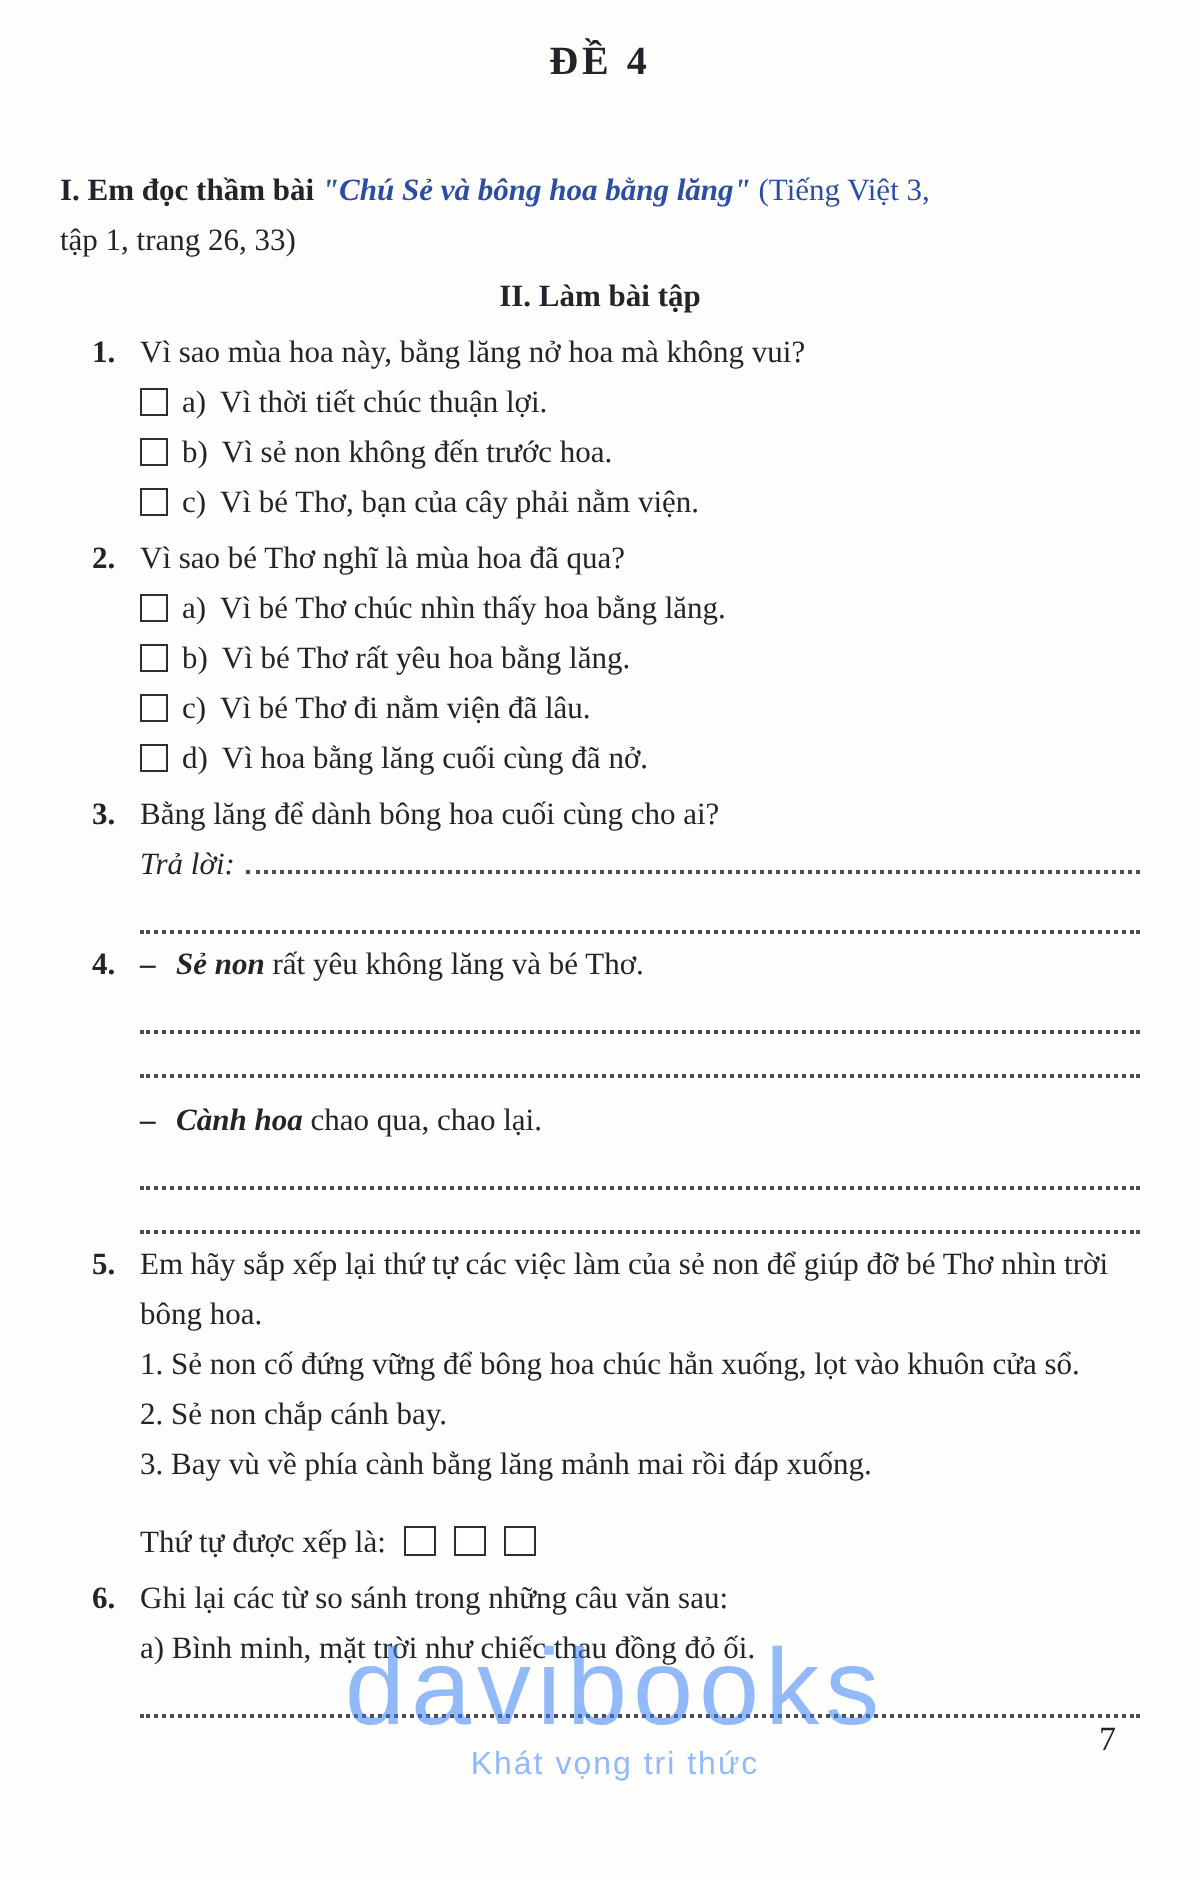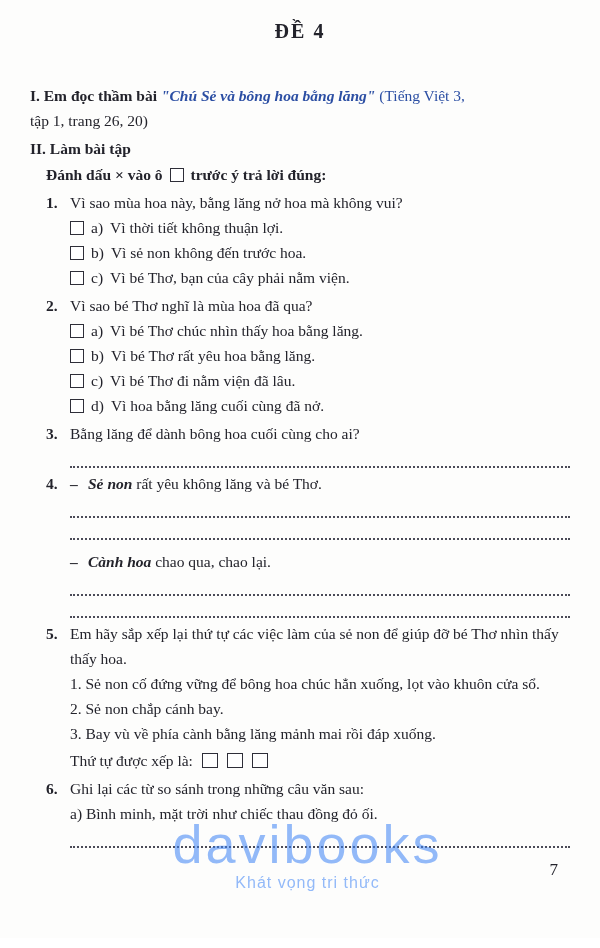--- a/index.html
+++ b/index.html
@@ -21,21 +21,21 @@
     font-size:20px;
     font-weight:bold;
     letter-spacing:2px;
     margin-bottom:12px;
   }
   .line { font-size:15.5px; line-height:25px; }
   .b { font-weight:bold; }
   .i { font-style:italic; }
   .blue { color:#2b4ea3; }
   .sec1 { margin-bottom:3px;margin-top:40px; }
-  .sec2 { margin-bottom:1px; }
+  .sec2 { margin-bottom:1px;text-align:center; }
   .indent1 { margin-left:16px; }
 
   .q {
     position:relative;
     margin-left:16px;
     padding-left:24px;
     margin-top:3px;
     font-size:15.5px;
     line-height:25px;
   }
@@ -57,21 +57,21 @@
   .dots {
     border-bottom:2px dotted #4b4b57;
   }
   .dots.fill { flex:1 1 auto; height:13px; }
   .dots.row { height:22px; }
 
   .dash-line { display:flex; align-items:baseline; }
   .dash { width:18px; flex:0 0 auto; font-weight:bold; }
   .gap-top { margin-top:9px; }
 
-  .order-line { display:flex; align-items:baseline; gap:9px; margin-top:2px; }
+  .order-line { display:flex; align-items:baseline; gap:9px; margin-top:14px; }
 
   .watermark {
     position:absolute;
     left:15px; right:0; top:816px;
     text-align:center;
     color:#3b82f6;
     opacity:0.55;
     font-family:"Liberation Sans", sans-serif;
     pointer-events:none;
     z-index:5;
@@ -87,36 +87,33 @@
 </style>
 </head>
 <body>
 
 <div class="page">
 
   <h1 class="title">ĐỀ 4</h1>
 
   <p class="line sec1">
     <span class="b">I. Em đọc thầm bài </span><span class="b i blue">"Chú Sẻ và bông hoa bằng lăng"</span><span class="blue"> (Tiếng Việt 3,</span><br>
-    <span>tập 1, trang 26, 20)</span>
+    <span>tập 1, trang 26, 33)</span>
   </p>
 
   <p class="line b sec2">II. Làm bài tập</p>
 
-  <p class="line b indent1">
-    <span>Đánh dấu × vào ô</span><span class="checkbox inline"></span><span>trước ý trả lời đúng:</span>
-  </p>
 
   <div class="q">
     <span class="q-num">1.</span>
     <div>Vì sao mùa hoa này, bằng lăng nở hoa mà không vui?</div>
     <div class="opt">
       <span class="checkbox"></span>
       <span>a)</span>
-      <span>Vì thời tiết không thuận lợi.</span>
+      <span>Vì thời tiết chúc thuận lợi.</span>
     </div>
     <div class="opt">
       <span class="checkbox"></span>
       <span>b)</span>
       <span>Vì sẻ non không đến trước hoa.</span>
     </div>
     <div class="opt">
       <span class="checkbox"></span>
       <span>c)</span>
       <span>Vì bé Thơ, bạn của cây phải nằm viện.</span>
@@ -144,20 +141,24 @@
     <div class="opt">
       <span class="checkbox"></span>
       <span>d)</span>
       <span>Vì hoa bằng lăng cuối cùng đã nở.</span>
     </div>
   </div>
 
   <div class="q">
     <span class="q-num">3.</span>
     <div>Bằng lăng để dành bông hoa cuối cùng cho ai?</div>
+    <div class="ans-line">
+      <span class="i">Trả lời:</span>
+      <span class="dots fill"></span>
+    </div>
     <div class="dots row"></div>
   </div>
 
   <div class="q">
     <span class="q-num">4.</span>
     <div class="dash-line">
       <span class="dash">–</span>
       <span><span class="b i">Sẻ non</span><span> rất yêu không lăng và bé Thơ.</span></span>
     </div>
     <div class="dots row"></div>
@@ -165,21 +166,21 @@
     <div class="dash-line gap-top">
       <span class="dash">–</span>
       <span><span class="b i">Cành hoa</span><span> chao qua, chao lại.</span></span>
     </div>
     <div class="dots row"></div>
     <div class="dots row"></div>
   </div>
 
   <div class="q">
     <span class="q-num">5.</span>
-    <div>Em hãy sắp xếp lại thứ tự các việc làm của sẻ non để giúp đỡ bé Thơ nhìn thấy thấy hoa.</div>
+    <div>Em hãy sắp xếp lại thứ tự các việc làm của sẻ non để giúp đỡ bé Thơ nhìn trời bông hoa.</div>
     <p>1. Sẻ non cố đứng vững để bông hoa chúc hẳn xuống, lọt vào khuôn cửa sổ.</p>
     <p>2. Sẻ non chắp cánh bay.</p>
     <p>3. Bay vù về phía cành bằng lăng mảnh mai rồi đáp xuống.</p>
     <div class="order-line">
       <span>Thứ tự được xếp là:</span>
       <span class="checkbox order"></span>
       <span class="checkbox order"></span>
       <span class="checkbox order"></span>
     </div>
   </div>

